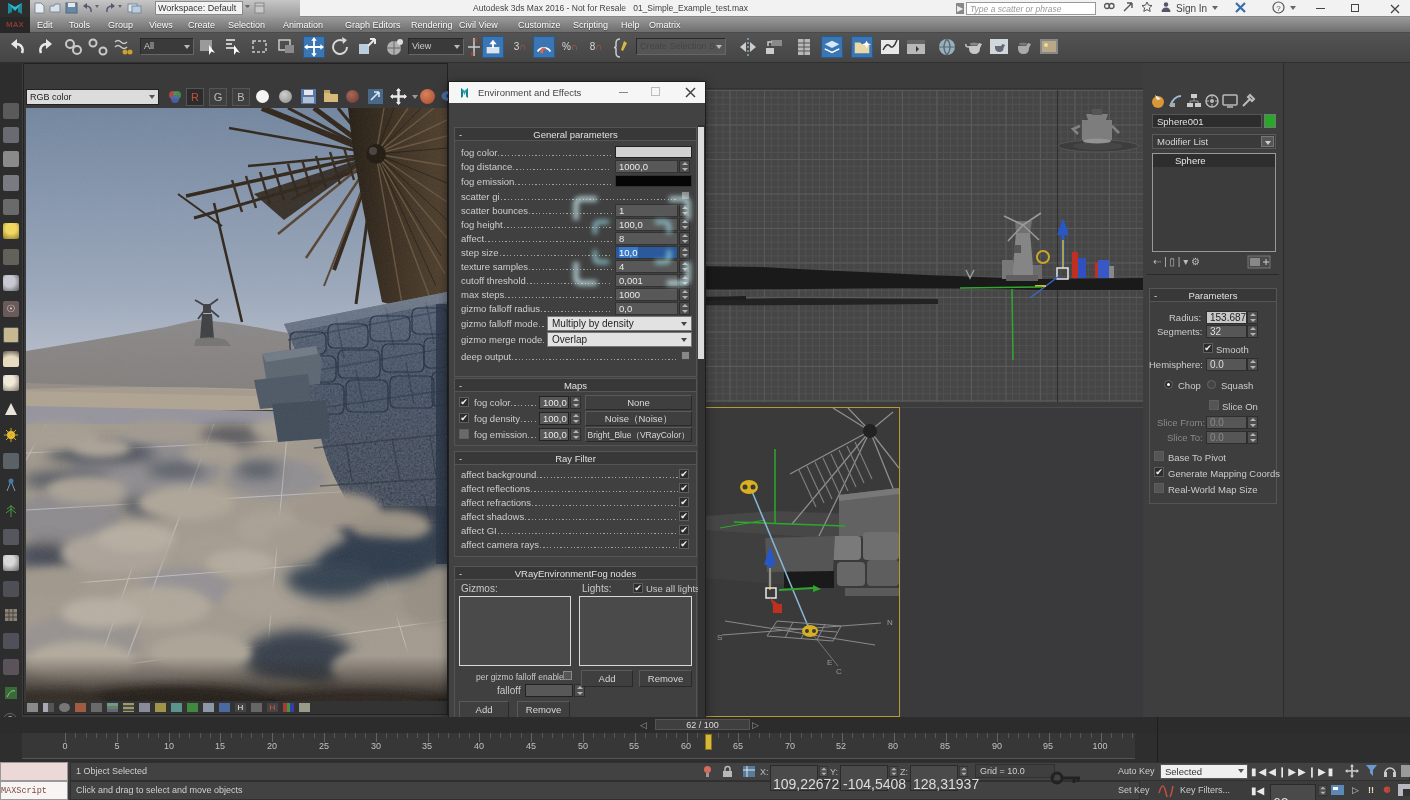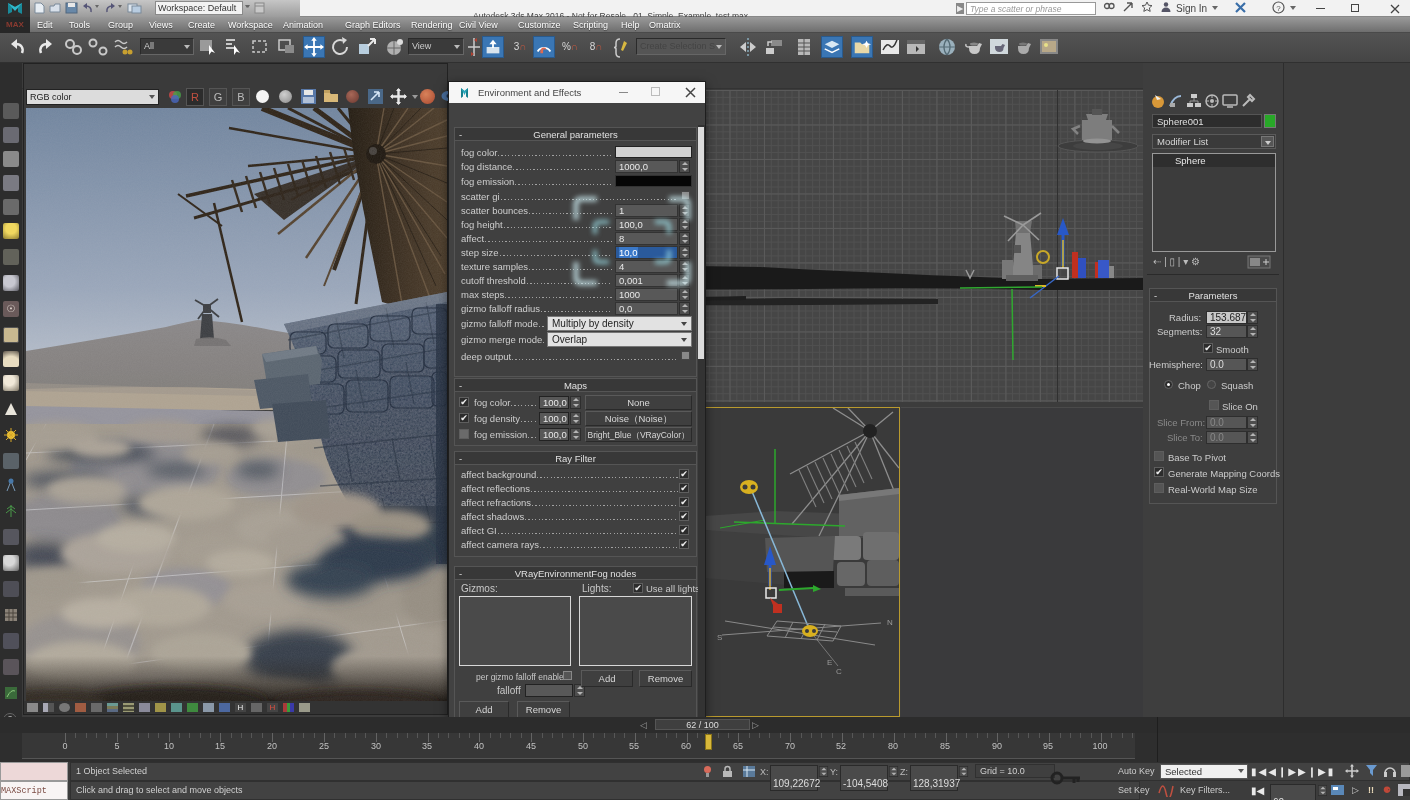--- a/index.html
+++ b/index.html
@@ -2,21 +2,21 @@
 <html><head><meta charset="utf-8"><style>
 *{margin:0;padding:0;box-sizing:border-box;}
 html,body{width:1410px;height:800px;overflow:hidden;background:#3d3d3d;font-family:"Liberation Sans",sans-serif;}
 .abs{position:absolute;}
 #stage{position:relative;width:1410px;height:800px;}
 
 #titlebar{left:0;top:0;width:1410px;height:17px;background:#f2f2f2;border-bottom:1px solid #888;}
 #maxlogo{left:0;top:0;width:30px;height:17px;background:#2d2d2d;}
 .qat{top:2px;width:13px;height:12px;}
 #wsbox{left:155px;top:1px;width:88px;height:14px;background:#f2f2f2;border:1px solid #8a8a8a;font-size:9px;color:#333;padding:1px 2px;}
-#apptitle{left:473px;top:11px;font-size:8.5px;color:#444;text-align:right;}
+#apptitle{left:473px;top:3px;font-size:8.5px;color:#444;text-align:right;}
 #searchbox{left:966px;top:2px;width:130px;height:13px;background:#fff;border:1px solid #999;font-size:8.5px;color:#999;font-style:italic;padding:1px 3px;}
 .titleico{top:2px;font-size:10px;color:#555;}
 
 #menubar{left:0;top:17px;width:1410px;height:16px;background:linear-gradient(#9a9a9a,#6e6e6e);border-bottom:1px solid #4a4a4a;color:#fdfdfd;font-size:9px;text-shadow:0 1px 1px rgba(40,40,40,.7);}
 #menubar span{position:absolute;top:3px;}
 #maxcorner{left:0;top:0;width:30px;height:16px;background:#272727;color:#8a3a30;font-size:8px;font-weight:bold;text-align:center;line-height:16px;}
 
 #toolbar{left:0;top:33px;width:1410px;height:30px;background:linear-gradient(#535353,#454545);border-bottom:1px solid #303030;}
 .tbi{position:absolute;top:3px;width:22px;height:22px;color:#cfcfcf;font-size:14px;text-align:center;line-height:22px;}
 .tbi.blue{background:#3a76b4;border:1px solid #2a5a8c;color:#fff;}
@@ -62,21 +62,21 @@
 .prow span{font-size:9.5px;color:#cecece;white-space:nowrap;}
 .prow i{flex:1;margin:0 1px 0 1px;background-image:repeating-linear-gradient(90deg,#a2a2a2 0 1.2px,transparent 1.2px 3.4px);background-size:100% 1.2px;background-position:0 8px;background-repeat:no-repeat;}
 
 #trackstrip{left:0;top:717px;width:1410px;height:16px;background:#2c2c2c;color:#ccc;font-size:9px;}
 #ruler{left:22px;top:733px;width:1113px;height:26px;background:#373737;border-bottom:1px solid #555;
  background-image:repeating-linear-gradient(90deg,#646464 0 1px,transparent 1px 51.8px),repeating-linear-gradient(90deg,#575757 0 1px,transparent 1px 10.36px);
  background-size:1113px 9px,1113px 5px;background-position:43px 0,43px 0;background-repeat:no-repeat,no-repeat;}
 #rulerbase{left:0;top:733px;width:1410px;height:29px;background:#2e2e2e;}
 .rnum{position:absolute;top:8px;font-size:9px;color:#c2c2c2;transform:translateX(-50%);}
 #statusbar{left:0;top:762px;width:1410px;height:38px;background:#3c3c3c;color:#d0d0d0;font-size:9px;}
-.sfield{position:absolute;background:#4a4a4a;border:1px solid #2a2a2a;color:#ddd;font-size:10px;height:13px;line-height:12px;padding:12px 2px;}
+.sfield{position:absolute;background:#4a4a4a;border:1px solid #2a2a2a;color:#ddd;font-size:14px;height:13px;line-height:12px;padding:12px 2px;}
 #msbox1{left:0;top:762px;width:68px;height:19px;background:#edd8d8;border:1px solid #999;}
 #msbox2{left:0;top:781px;width:68px;height:19px;background:#f8f4f4;border:1px solid #999;font-family:"Liberation Mono",monospace;font-size:8.5px;color:#7a4a42;line-height:18px;}
 </style></head>
 <body>
 <div id="stage">
 
 <div class="abs" id="vparea">
   <div class="abs" id="gridvp"></div>
   <div class="abs" id="vpdivider"></div>
   <div class="abs" style="left:0;top:25px;width:1121px;height:1px;background:#333"></div>
@@ -853,21 +853,21 @@
   <div class="abs" id="searchbox">Type a scatter or phrase</div>
   <div class="abs" style="left:956px;top:3px;width:8px;height:11px;background:#888;color:#eee;font-size:8px;text-align:center;line-height:11px">▶</div>
 </div>
 <div class="abs" id="menubar">
   <div class="abs" id="maxcorner">MAX</div>
   <span style="left:37px">Edit</span>
       <span style="left:69px">Tools</span>
       <span style="left:108px">Group</span>
       <span style="left:149px">Views</span>
       <span style="left:188px">Create</span>
-      <span style="left:228px">Workspace</span>
+      <span style="left:228px">Selection</span>
       <span style="left:283px">Animation</span>
       <span style="left:345px">Graph Editors</span>
       <span style="left:411px">Rendering</span>
       <span style="left:459px">Civil View</span>
       <span style="left:518px">Customize</span>
       <span style="left:573px">Scripting</span>
       <span style="left:621px">Help</span>
       <span style="left:649px">Omatrix</span>
 </div>
 <div class="abs" id="toolbar">

